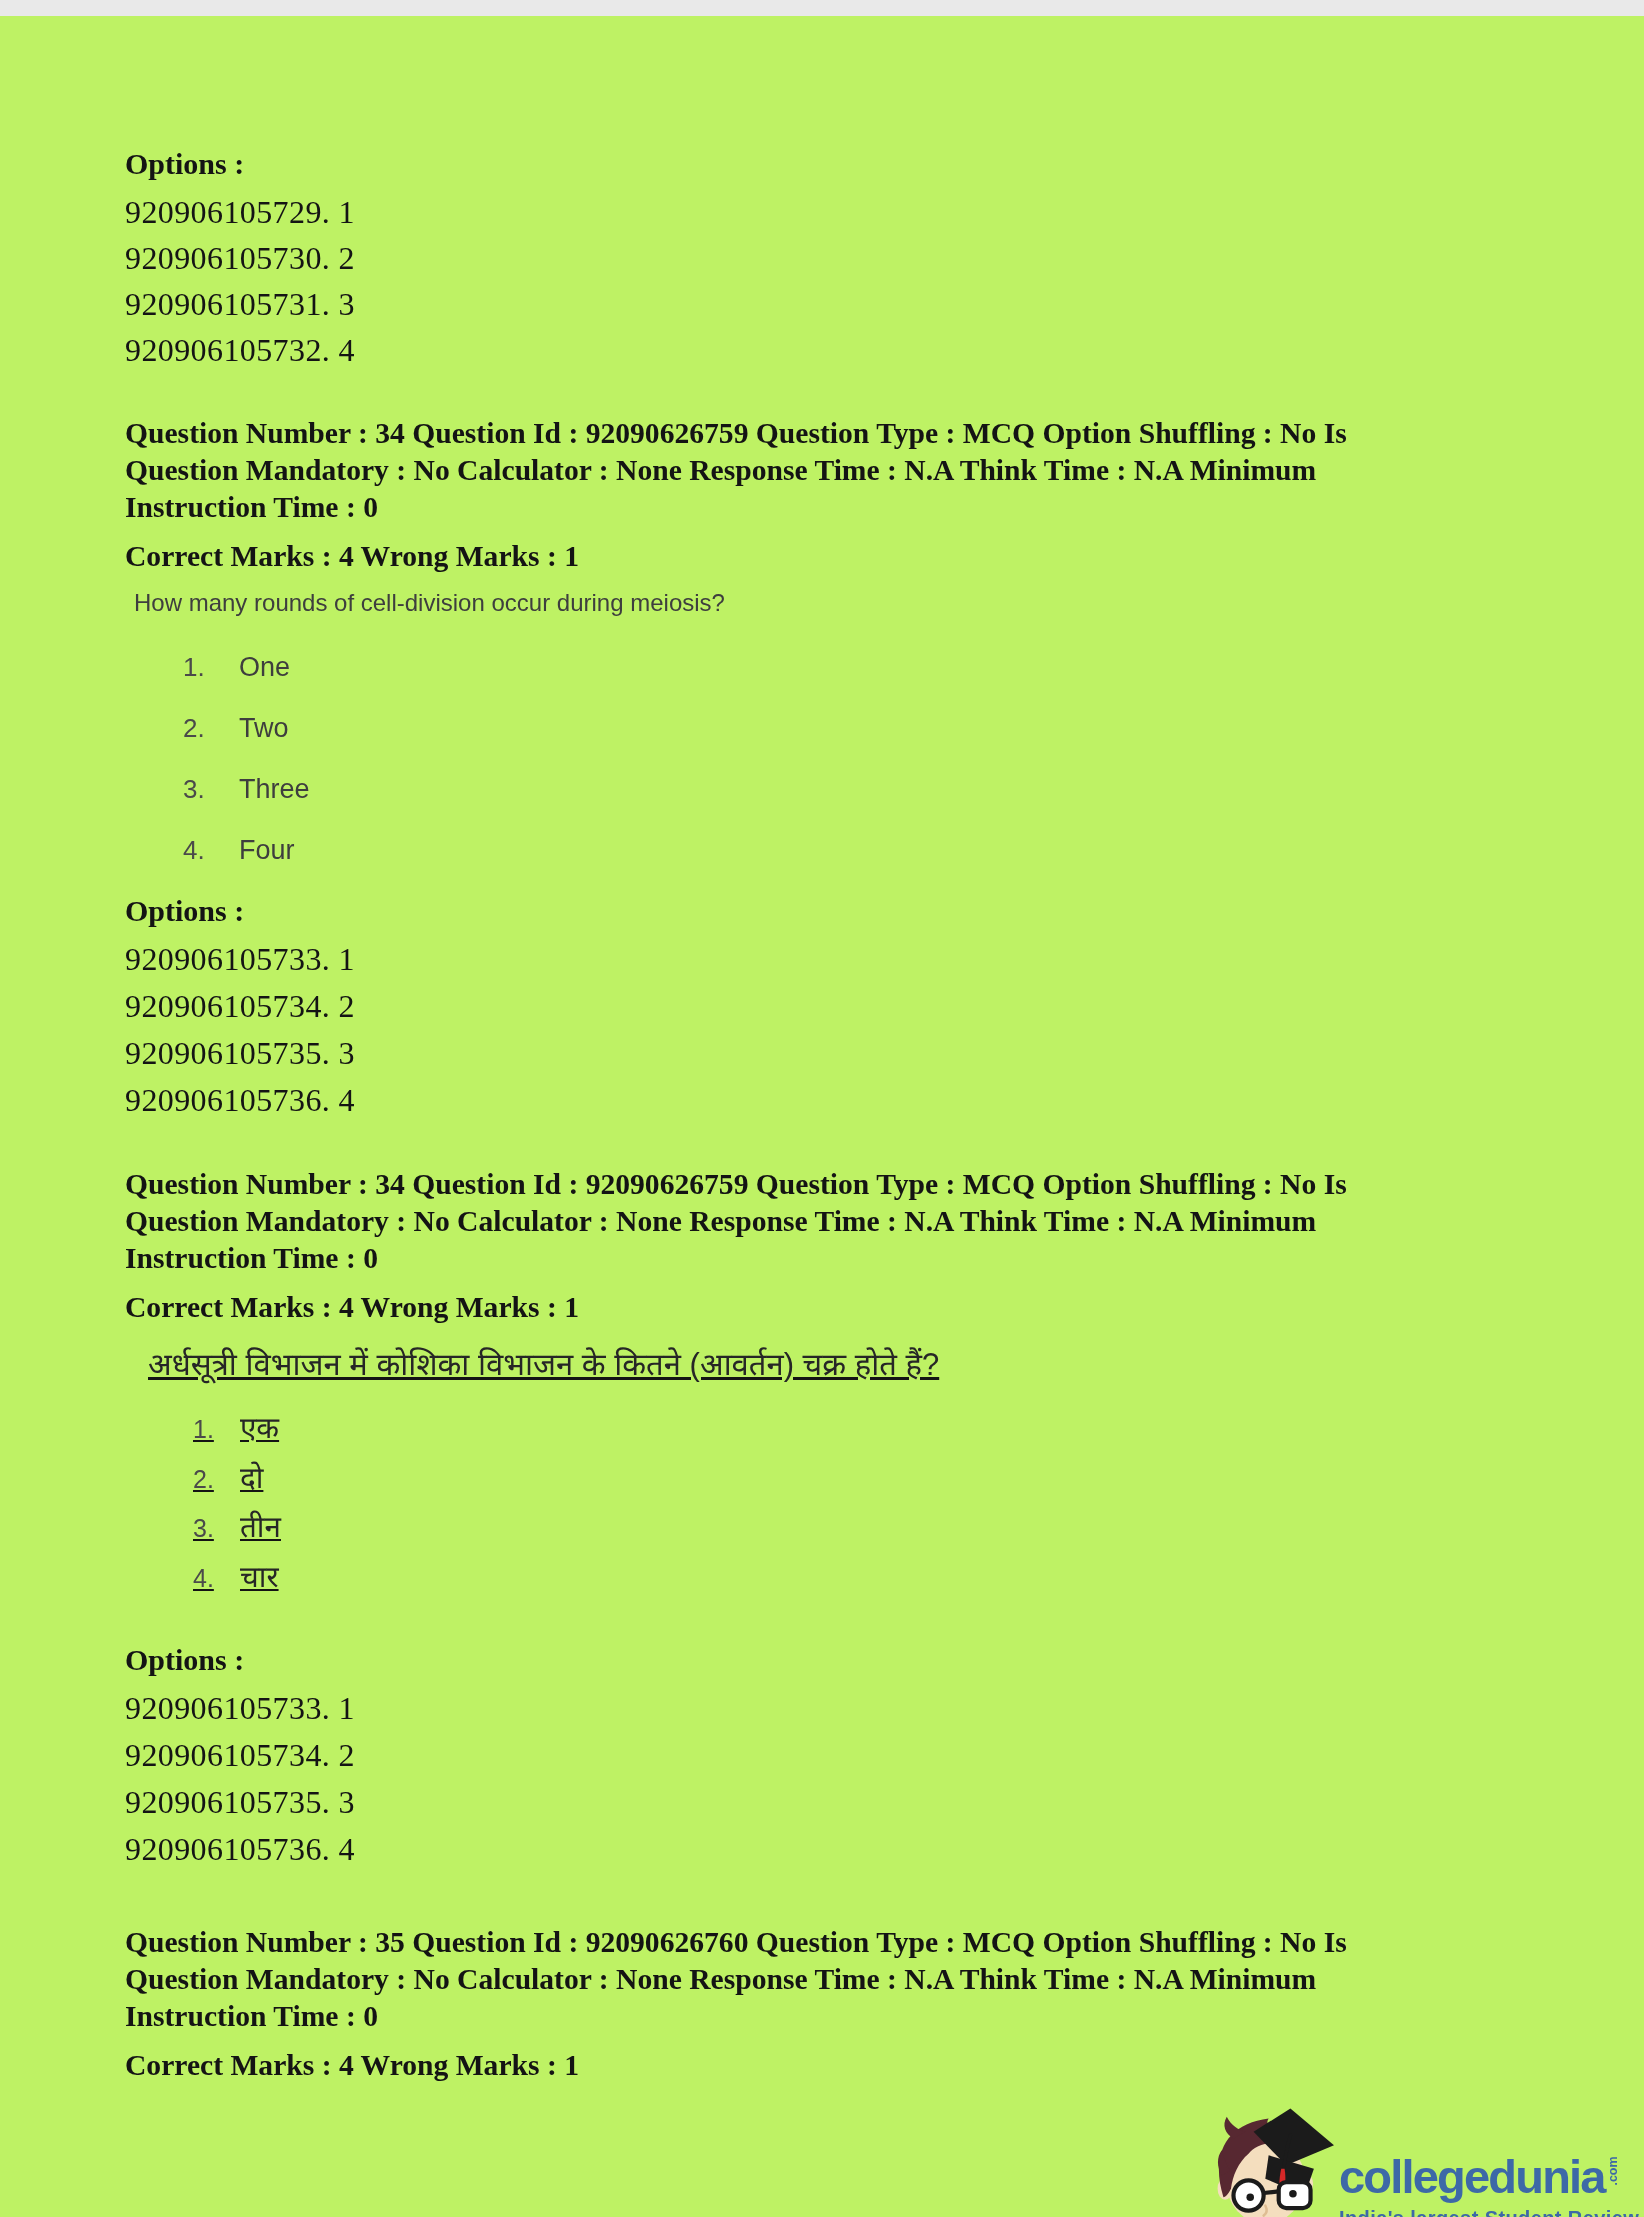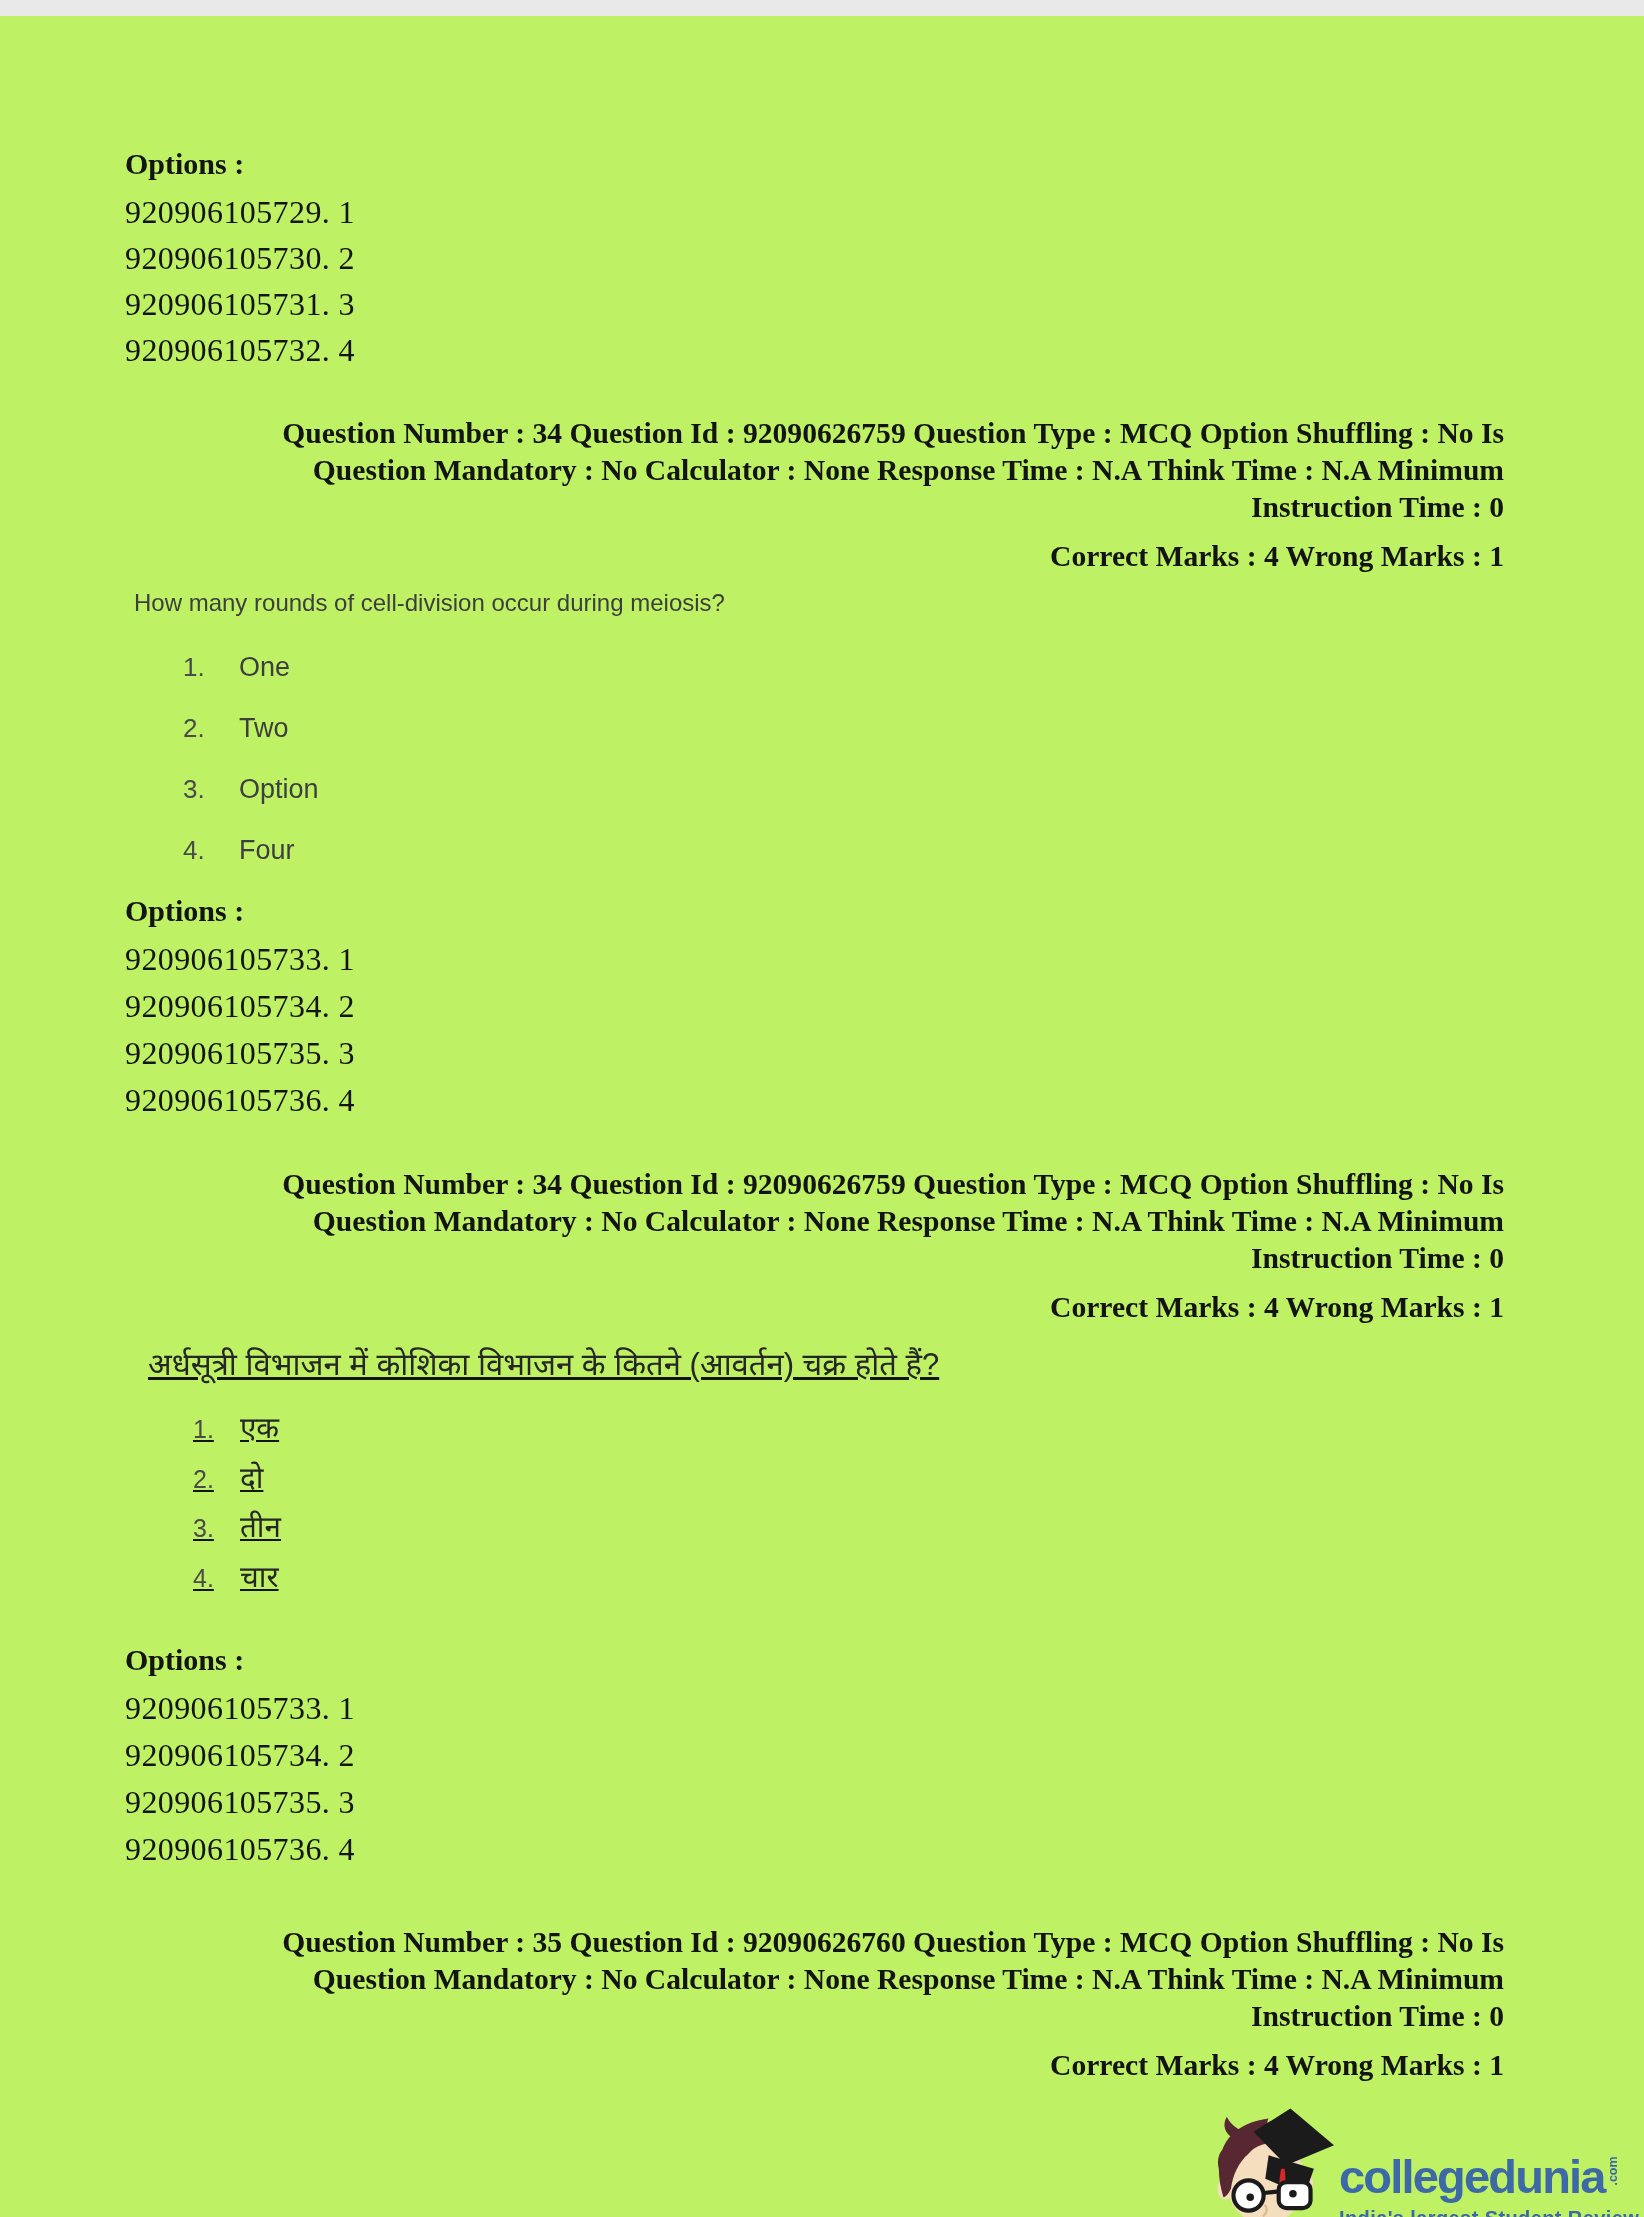--- a/index.html
+++ b/index.html
@@ -14,21 +14,21 @@
   }
   .abs{position:absolute;left:125px;}
 
   
   .opts-label{font:bold 30px/41px "Liberation Serif", serif;}
   .opts-items{margin-top:5.4px;}
   .id-line{font:32px/46px "Liberation Serif", serif;letter-spacing:0.4px;white-space:nowrap;}
   .ids-52 .id-line{line-height:47px;}
 
   
-  .hdr{width:1379px;text-align:right;}
+  .hdr{width:1379px;}
   .hdr-line{font:bold 29.6px/37px "Liberation Serif", serif;}
   .marks-line{font:bold 29.6px/37px "Liberation Serif", serif;margin-top:11.6px;}
 
   
   .q-en{left:134px;font-family:"Liberation Sans", sans-serif;}
   .q-text-en{font-size:24px;line-height:38px;color:#3e3e3e;}
   .choices-en{margin-top:27px;}
   .choice{display:flex;align-items:baseline;}
   .choice-en{margin-left:49px;height:36px;line-height:36px;margin-bottom:25px;}
   .cnum-en{width:56px;font-size:26px;color:#4a4a4a;}
@@ -92,21 +92,21 @@
       <div class="choice choice-en">
         <span class="cnum-en">1.</span>
         <span class="ctext-en">One</span>
       </div>
       <div class="choice choice-en">
         <span class="cnum-en">2.</span>
         <span class="ctext-en">Two</span>
       </div>
       <div class="choice choice-en">
         <span class="cnum-en">3.</span>
-        <span class="ctext-en">Option</span>
+        <span class="ctext-en">Three</span>
       </div>
       <div class="choice choice-en">
         <span class="cnum-en">4.</span>
         <span class="ctext-en">Four</span>
       </div>
     </div>
   </section>
 
   <section class="abs ids-52" style="top:874px;">
     <div class="opts-label">Options :</div>

